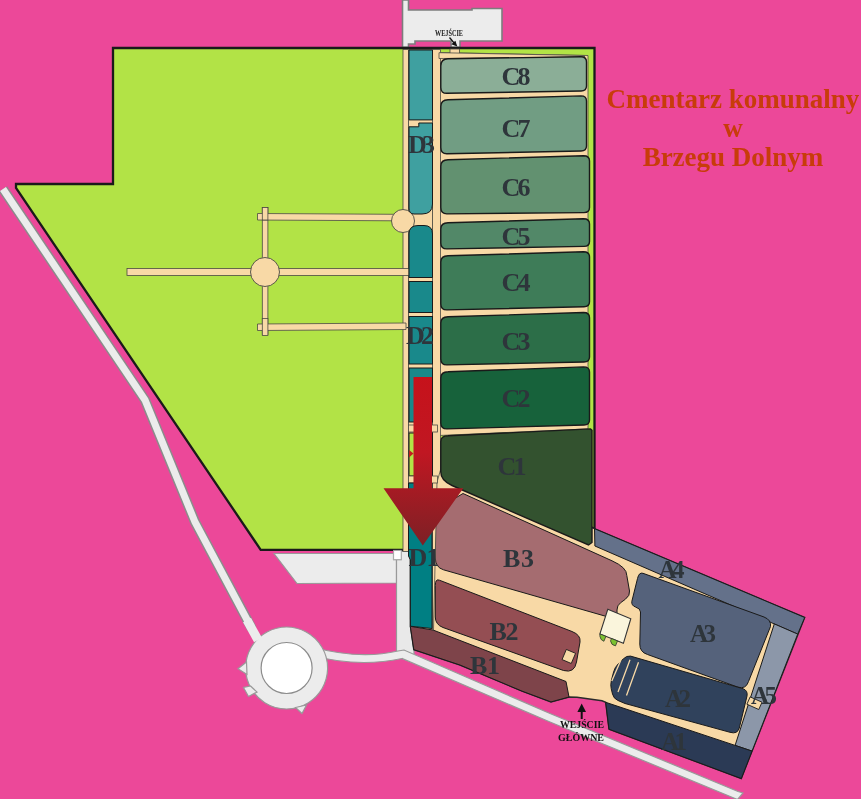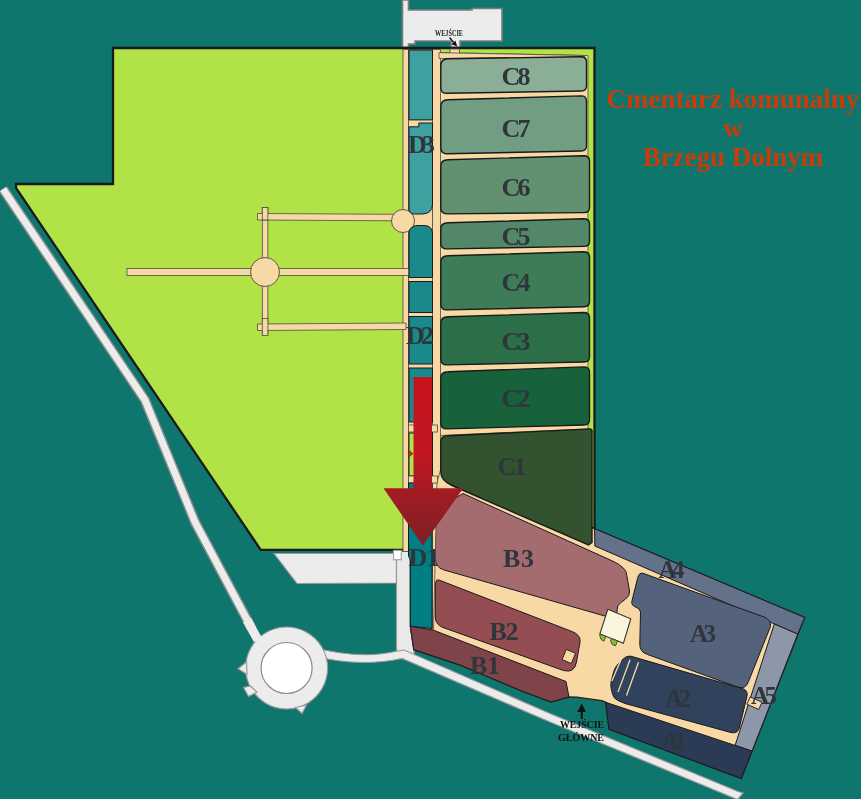--- a/index.html
+++ b/index.html
@@ -1,16 +1,16 @@
 <!DOCTYPE html>
 <html><head>
 <meta charset="utf-8">
 <style>
   html,body{margin:0;padding:0;background:#fff;}
-  .wrap{width:861px;height:799px;position:relative;overflow:hidden;background:#0f766e;}
+  .wrap{width:861px;height:799px;position:relative;overflow:hidden;background:#ec4899;}
   text{font-family:"Liberation Serif", serif;font-weight:bold;}
 </style>
 </head>
 <body>
 <div class="wrap">
 <svg width="861" height="799" viewBox="0 0 861 799" xmlns="http://www.w3.org/2000/svg">
 <defs>
   <linearGradient id="arrowGrad" x1="0" y1="377" x2="0" y2="545" gradientUnits="userSpaceOnUse">
     <stop offset="0" stop-color="#c6121b"></stop>
     <stop offset="0.45" stop-color="#c01722"></stop>

